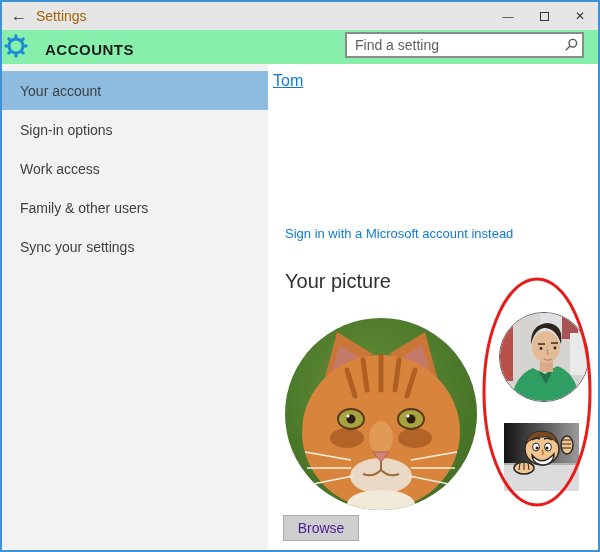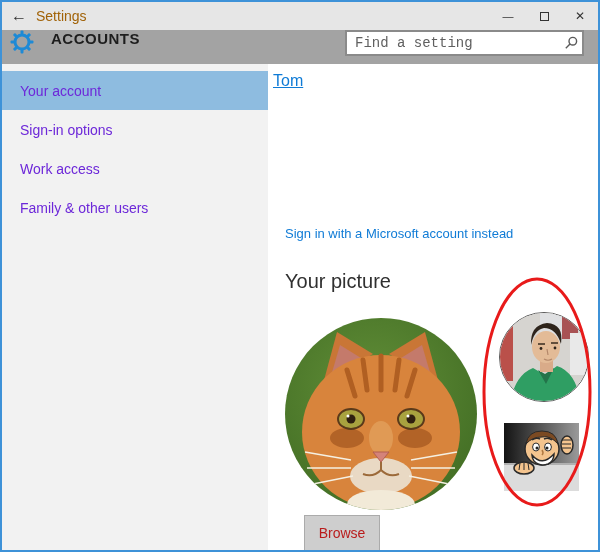--- a/index.html
+++ b/index.html
@@ -16,53 +16,53 @@
               font-size:16px; color:#333; cursor:pointer; }
   .win-title { font-size:14px; color:#a16207; }
   .tb-spacer { flex:1; }
   .win-btn { width:36px; height:28px; display:flex; align-items:center; justify-content:center;
              color:#333; cursor:pointer; }
   .min-glyph { font-size:11px; line-height:10px; }
   .max-box { width:9px; height:9px; border:1px solid #333; }
   .close-glyph { font-size:12px; }
 
   
-  .header { height:34px; background:#a3a3a3; display:flex; align-items:flex-start; flex:none; padding:0 14px 6px 8px; }
+  .header { height:34px; background:#86efac; display:flex; align-items:flex-end; flex:none; padding:0 14px 6px 2px; }
   .gear { width:24px; height:24px; flex:none; }
   .page-title { font-size:15px; font-weight:bold; letter-spacing:0.5px; color:#1d1d1d; margin-left:17px; }
   .hd-spacer { flex:1; }
   .searchbox { position:relative; width:239px; height:26px; }
   .searchbox input { width:100%; height:100%; border:2px solid #8a8a8a; background:#fff;
-                     font-family:Liberation Mono, monospace; font-size:14px; color:#333; padding:0 26px 0 8px; }
+                     font-family:Liberation Sans, sans-serif; font-size:14px; color:#333; padding:0 26px 0 8px; }
   .searchbox input::placeholder { color:#5f5f5f; }
   .search-ic { position:absolute; right:6px; top:6px; width:14px; height:14px; }
 
   
   .main { flex:1; display:flex; }
   .sidebar { width:266px; background:#f2f2f2; padding-top:7px; flex:none; }
   .side-item { height:39px; display:flex; align-items:center; padding-left:18px;
-               font-size:14px; color:#6d28d9; cursor:pointer; }
+               font-size:14px; color:#404040; cursor:pointer; }
   .side-item.selected { background:#8ebce0; }
 
   .content { flex:1; position:relative; background:#fff; }
   .abs { position:absolute; }
   .acct-name { left:5px; top:8px; font-size:16px; color:#0f7bd6;text-decoration:underline; }
   .acct-sub { left:17px; top:38px; font-size:14px; color:#1d1d1d; line-height:20px; }
   .sync-text { left:17px; top:97px; font-size:13px; color:#1d1d1d; line-height:20px;
                white-space:pre-line; width:312px; }
   .ms-link { left:17px; top:162px; font-size:13px; color:#0f7bd6; cursor:pointer; }
   .pic-heading { left:17px; top:206px; font-size:20px; color:#303030; }
   .cat-pic { left:17px; top:254px; width:192px; height:192px; border-radius:50%; overflow:hidden; }
   .photo-pic { left:231px; top:248px; width:90px; height:90px; border-radius:50%; overflow:hidden;
                border:1px solid #5a5a5a; cursor:pointer; }
   .cartoon-pic { left:236px; top:359px; width:75px; height:68px; overflow:hidden; cursor:pointer; }
   .annot { left:0; top:0; width:330px; height:486px; pointer-events:none; }
-  .browse-btn { left:36px; top:451px; width:76px; height:36px; background:#cecece;
+  .browse-btn { left:15px; top:451px; width:76px; height:26px; background:#cecece;
                 border:1px solid #ababab; font-family:"Liberation Sans",sans-serif;
-                font-size:14px; color:#b91c1c; cursor:pointer; }
+                font-size:14px; color:#4c1d95; cursor:pointer; }
   svg { display:block; }
 </style>
 </head>
 <body>
 
 <div class="window">
 
   <div class="titlebar">
     <div class="back-btn">
       <span>←</span>
@@ -112,20 +112,23 @@
         <span>Your account</span>
       </div>
       <div class="side-item">
         <span>Sign-in options</span>
       </div>
       <div class="side-item">
         <span>Work access</span>
       </div>
       <div class="side-item">
         <span>Family &amp; other users</span>
+      </div>
+      <div class="side-item">
+        <span>Sync your settings</span>
       </div>
     </div>
 
     <div class="content">
 
       <div class="abs acct-name">Tom</div>
 
       <div class="abs ms-link">Sign in with a Microsoft account instead</div>
 
       <div class="abs pic-heading">Your picture</div>

